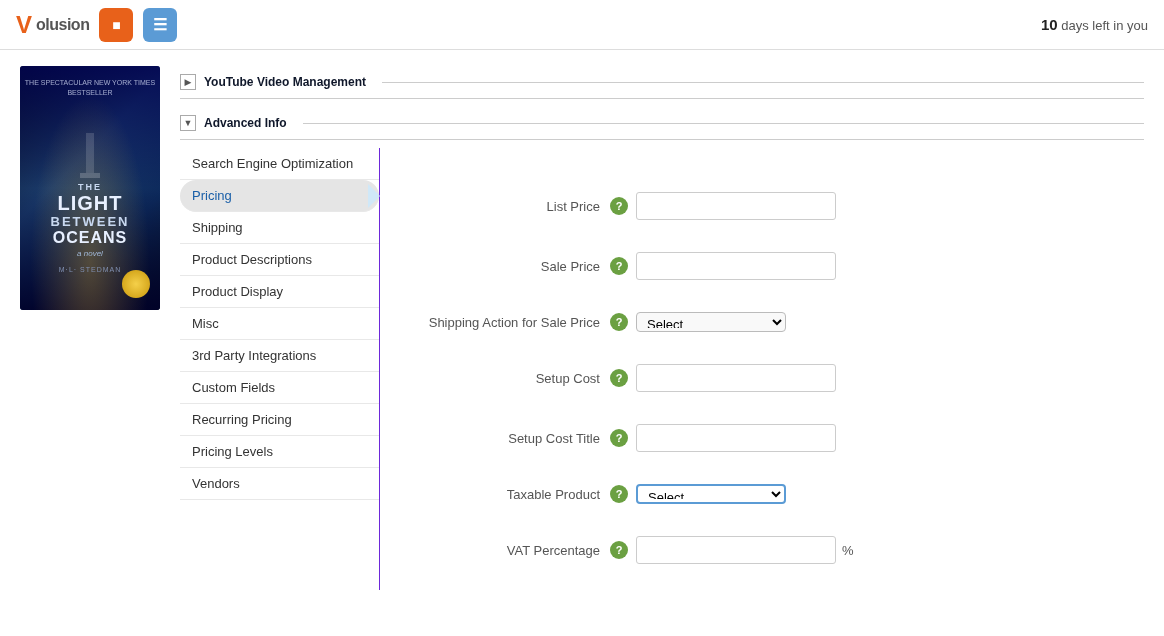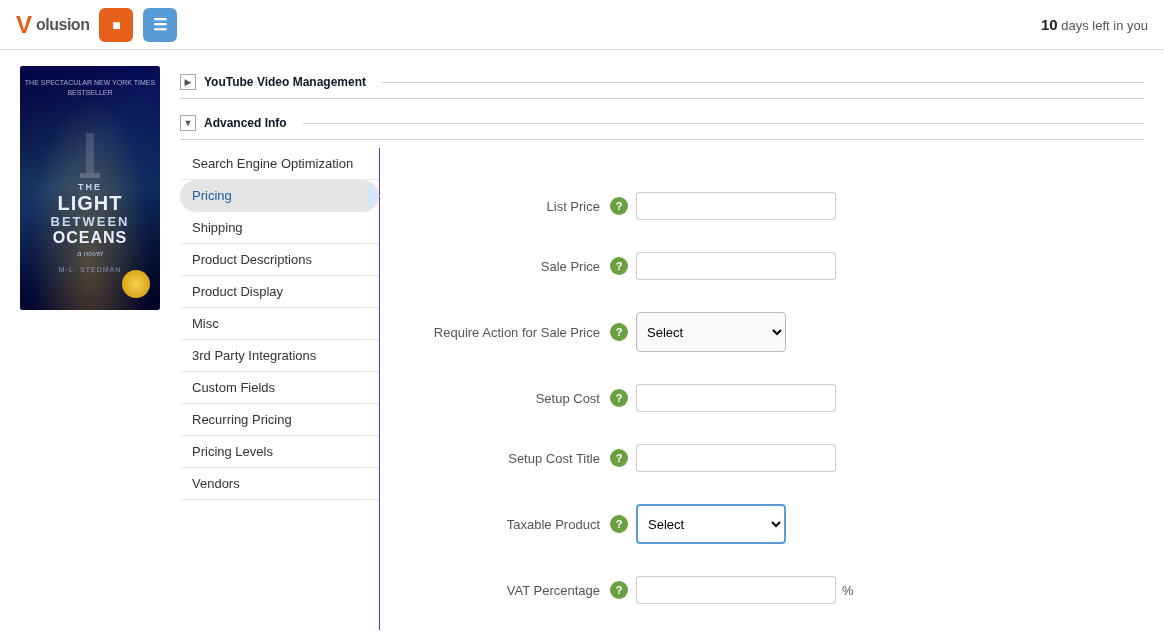--- a/index.html
+++ b/index.html
@@ -238,21 +238,21 @@
       background: #fff;
       color: #333;
     }
 
     .form-select {
       border: 1px solid #bbb;
       border-radius: 4px;
       padding: 3px 6px;
       font-size: 13px;
       width: 150px;
-      height: 40px;
+      height: 20px;
       background: #f9f9f9;
       cursor: pointer;
       -webkit-appearance: auto;
       appearance: auto;
     }
     .form-select.taxable {
       border: 2px solid #5b9bd5;
       background: #fff;
     }
 
@@ -370,21 +370,21 @@
             <input class="form-input" type="text" value="" style="">
           </div>
 
           <div class="form-row">
             <span class="form-label">Sale Price</span>
             <div class="help-icon">?</div>
             <input class="form-input" type="text" value="" style="">
           </div>
 
           <div class="form-row">
-            <span class="form-label">Require Action for Sale Price</span>
+            <span class="form-label">Shipping Action for Sale Price</span>
             <div class="help-icon">?</div>
             <select class="form-select">
               <option>Select</option>
             </select>
           </div>
 
           <div class="form-row">
             <span class="form-label">Setup Cost</span>
             <div class="help-icon">?</div>
             <input class="form-input" type="text" value="" style="">

